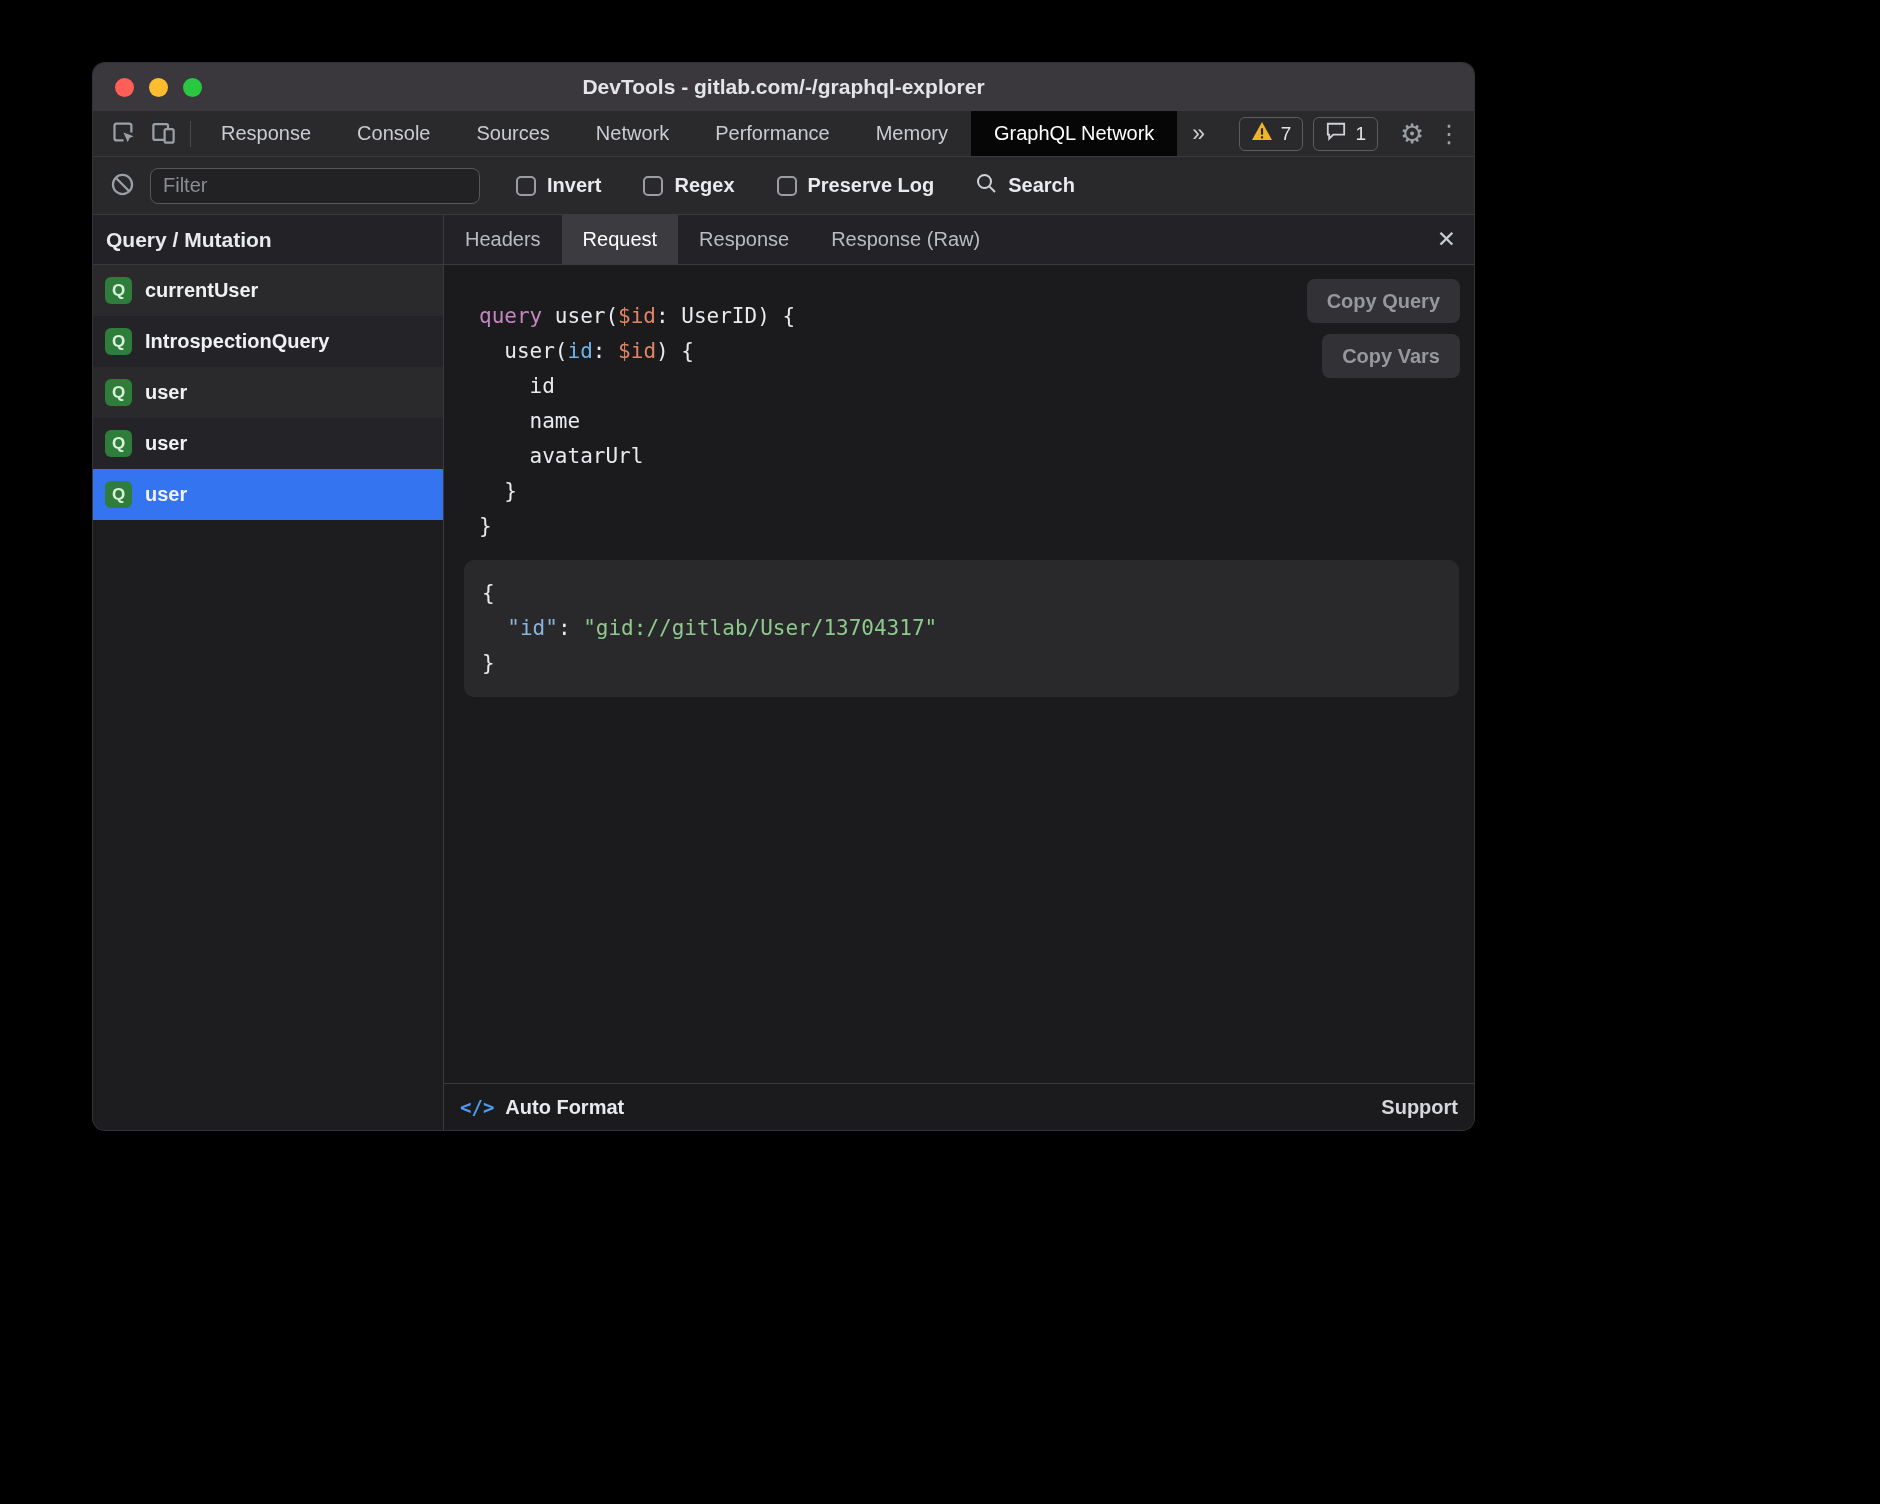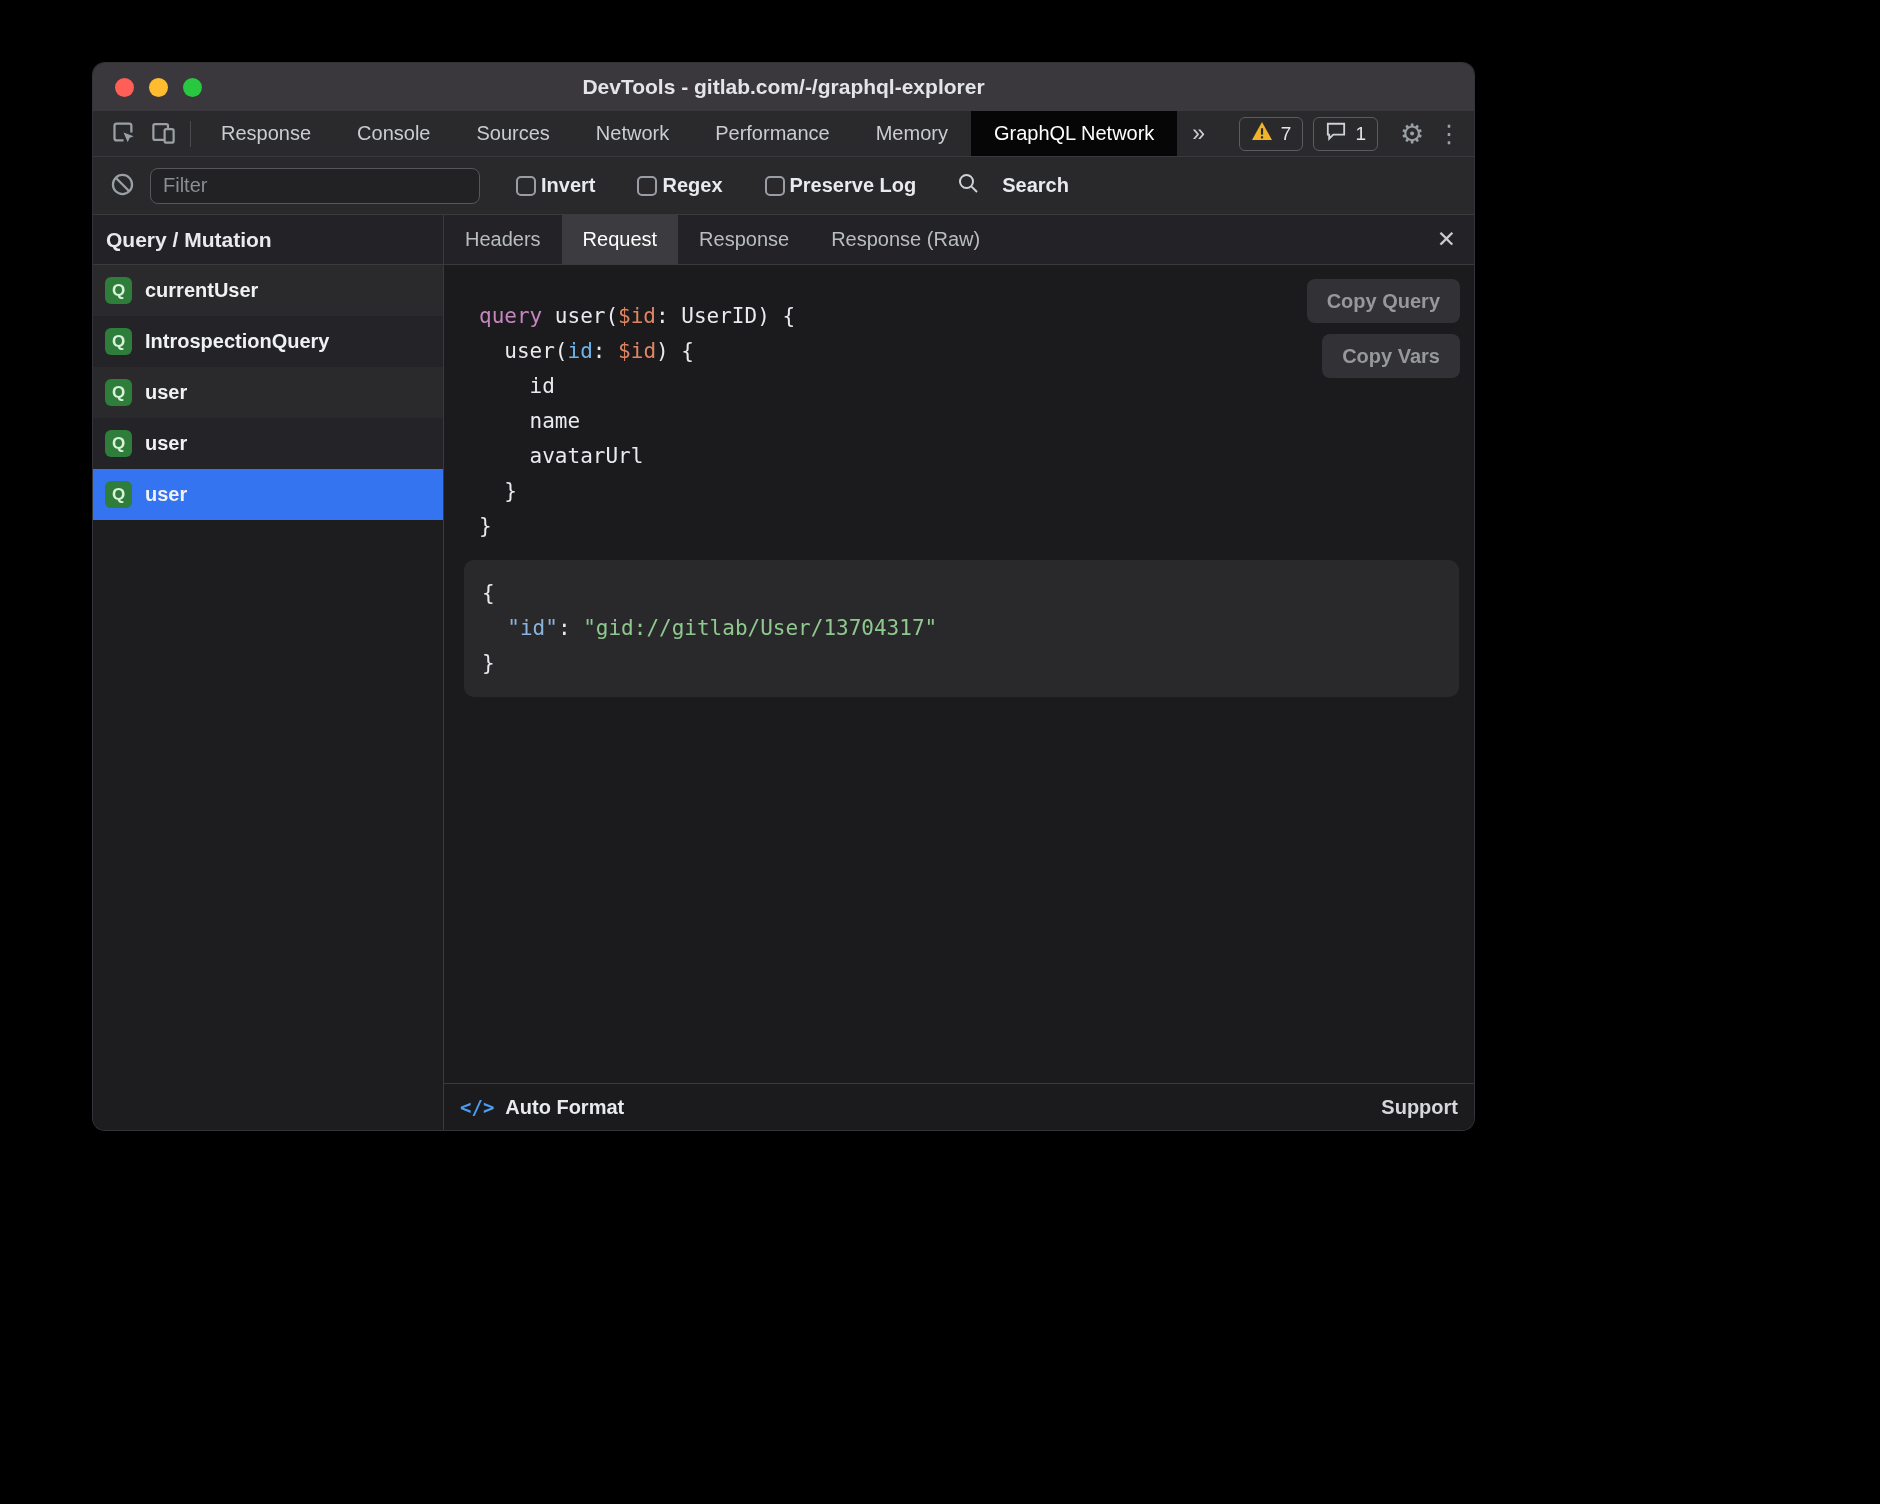--- a/index.html
+++ b/index.html
@@ -34,24 +34,24 @@
   .badge { display: flex; align-items: center; gap: 8px; border: 1px solid #5b5b61; border-radius: 6px; height: 34px; padding: 0 11px; color: #e3e5e8; font-size: 19px; font-weight: 500; margin-left: 10px; }
   .gear-btn { font-size: 27px; margin-left: 14px; }
   .kebab-btn { font-size: 24px; width: 34px; margin-right: 8px; }
 
   
   .filterbar { height: 58px; flex: 0 0 auto; background: #29292c; display: flex; align-items: center; padding: 0 16px; border-bottom: 1px solid #3a3a3e; }
   .block-btn { background: none; border: none; margin-right: 14px; display: flex; align-items: center; }
   .filter-input { width: 330px; height: 36px; background: #222225; border: 1px solid #56565c; border-radius: 8px; color: #e8eaed; font-size: 20px; font-family: inherit; padding: 0 12px; outline: none; }
   .filter-input::placeholder { color: #8a8d92; }
   .checkboxes { display: flex; align-items: center; gap: 42px; margin-left: 36px; }
-  .checkbox { display: flex; align-items: center; gap: 5px; }
+  .checkbox { display: flex; align-items: center; gap: 11px; }
   .cb-box { width: 20px; height: 20px; border: 2px solid #9a9ea4; border-radius: 5px; background: transparent; flex: 0 0 auto; }
   .cb-label { color: #e8eaed; font-size: 20px; font-weight: 700; }
-  .search { display: flex; align-items: center; gap: 22px; margin-left: 40px; color: #e8eaed; font-size: 20px; font-weight: 700; }
+  .search { display: flex; align-items: center; gap: 10px; margin-left: 40px; color: #e8eaed; font-size: 20px; font-weight: 700; }
 
   
   .main { flex: 1; display: flex; min-height: 0; }
 
   .sidebar { width: 351px; flex: 0 0 auto; border-right: 1px solid #3a3a3e; background: #1d1d20; display: flex; flex-direction: column; }
   .sidebar-header { height: 50px; flex: 0 0 auto; display: flex; align-items: center; padding-left: 13px; color: #e8eaed; font-size: 21px; font-weight: 700; border-bottom: 1px solid #3a3a3e; background: #232327; }
   .side-row { height: 51px; flex: 0 0 auto; display: flex; align-items: center; padding-left: 12px; gap: 13px; }
   .side-row.even { background: #2a2a2d; }
   .side-row.odd { background: #242428; }
   .side-row.selected { background: var(--accent-blue, #3574f0); }

